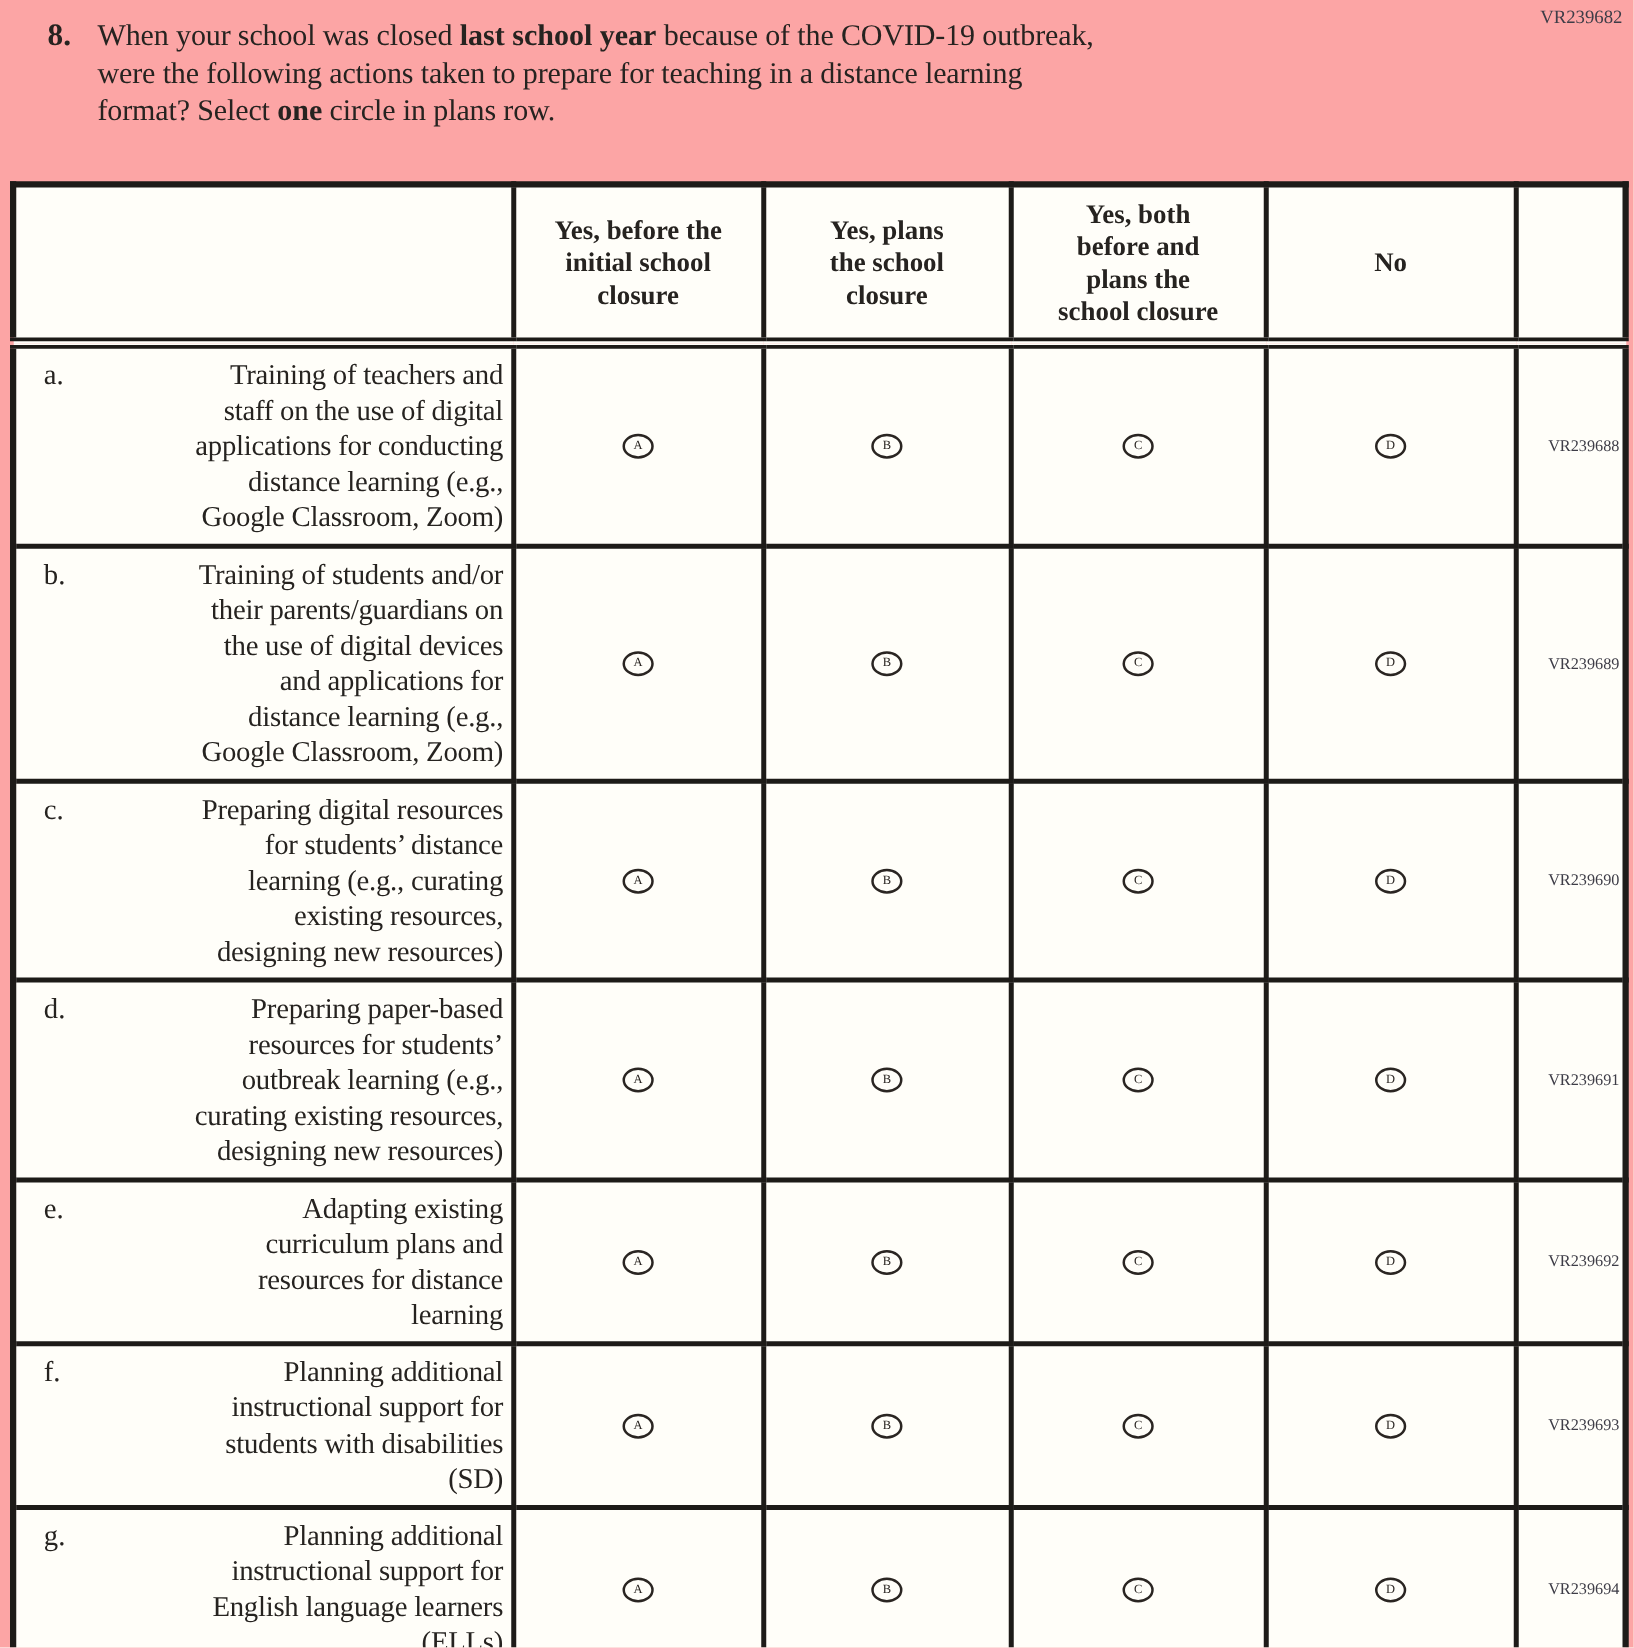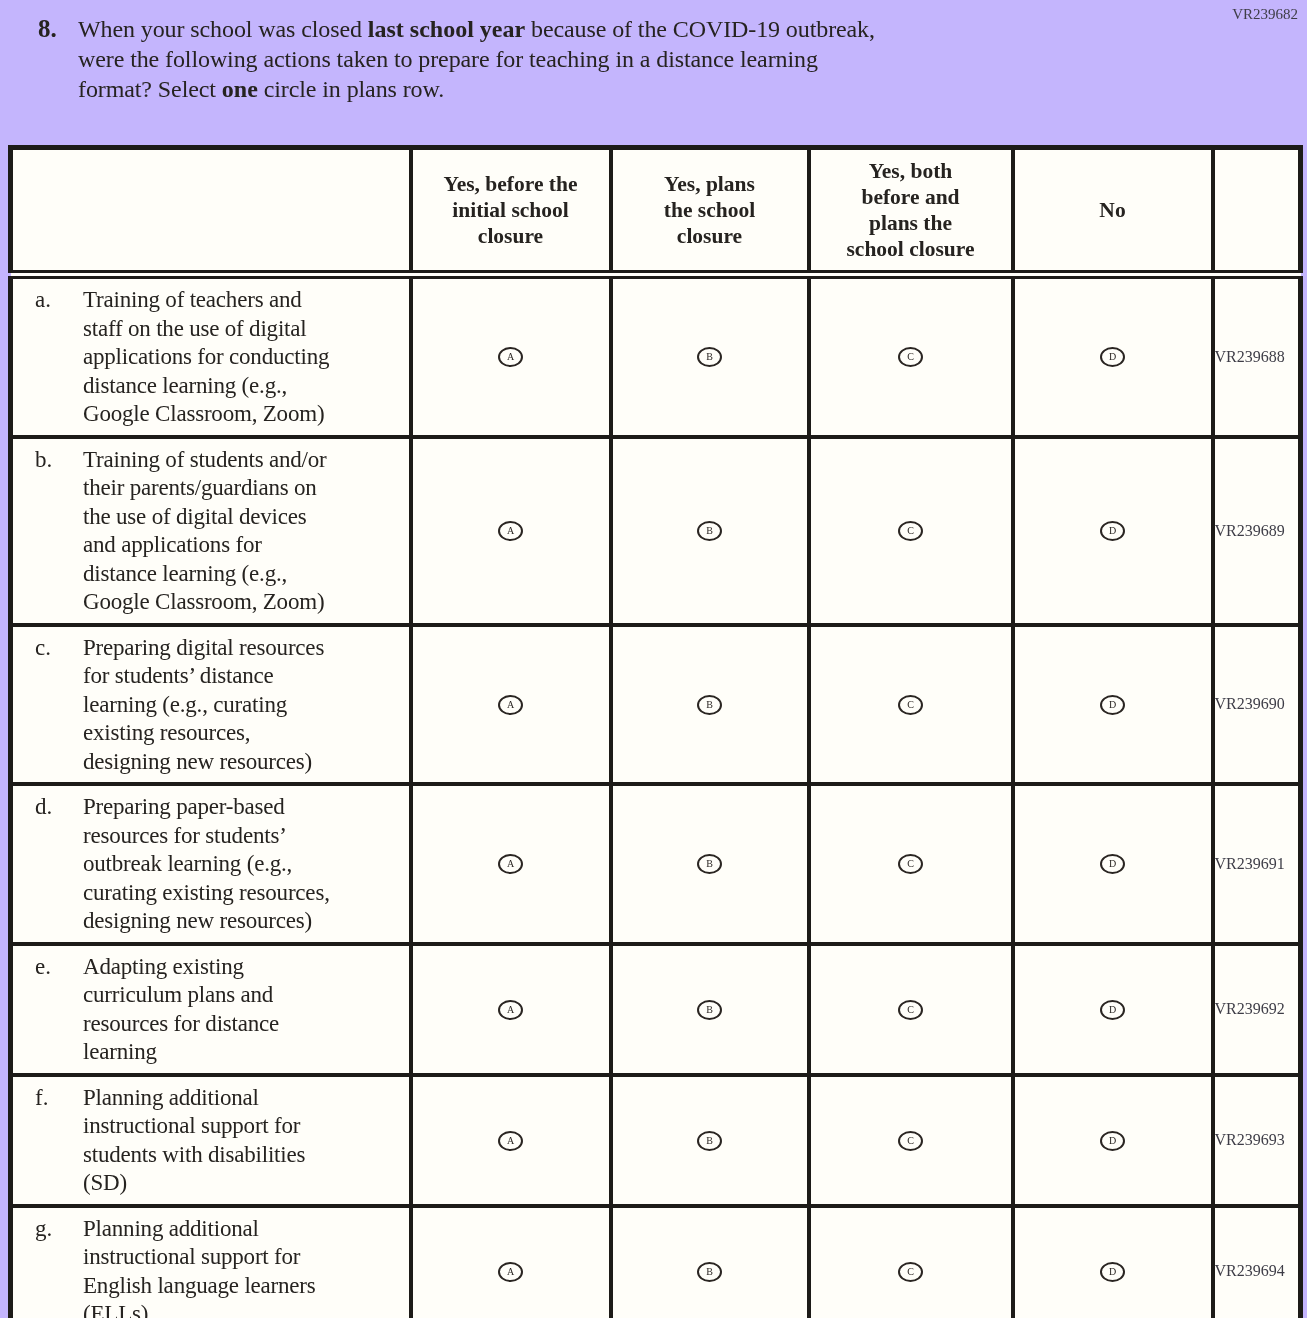--- a/index.html
+++ b/index.html
@@ -1,20 +1,20 @@
 <!DOCTYPE html>
 <html><head>
 <meta charset="utf-8">
 <style>
   html, body { margin: 0; padding: 0; background: #fffef9; }
   .page {
     position: relative;
     width: 1307px;
     height: 1318px;
-    background: #c4b5fd;
+    background: #fca5a5;
     font-family: "Liberation Serif", serif;
     color: #262320;
     overflow: hidden;
   }
 
   
   .form-code {
     position: absolute;
     top: 6px;
     right: 9px;
@@ -83,20 +83,21 @@
     flex: 0 0 48px;
     font-size: 23px;
     line-height: 28.5px;
   }
   .item-text {
     flex: 1;
     font-size: 23px;
     line-height: 28.5px;
     white-space: pre-line;
     letter-spacing: -0.2px;
+    text-align: right;
   }
 
   .opt-cell { text-align: center; vertical-align: middle; }
   .bubble {
     display: inline-flex;
     width: 21px;
     height: 16px;
     border: 2px solid #2a2522;
     border-radius: 50%;
     align-items: center;
@@ -105,21 +106,21 @@
     cursor: pointer;
   }
   .bubble-letter {
     font-size: 10px;
     line-height: 1;
     color: #2a2522;
     font-family: "Liberation Serif", serif;
   }
 
   .code-cell { vertical-align: middle; text-align: left; padding-left: 7px; }
-  .vr { font-size: 16px; color: #3e3d47; }
+  .vr { font-size: 13px; color: #3e3d47; margin-left: 24px; }
 
   
   tr.r-a td { height: 160px; }
   tr.r-b td { height: 185px; }
   tr.r-c td { height: 155px; }
   tr.r-d td { height: 158px; }
   tr.r-e td { height: 127px; }
   tr.r-f td { height: 127px; }
   tr.r-g td { height: 123px; }
 </style>

